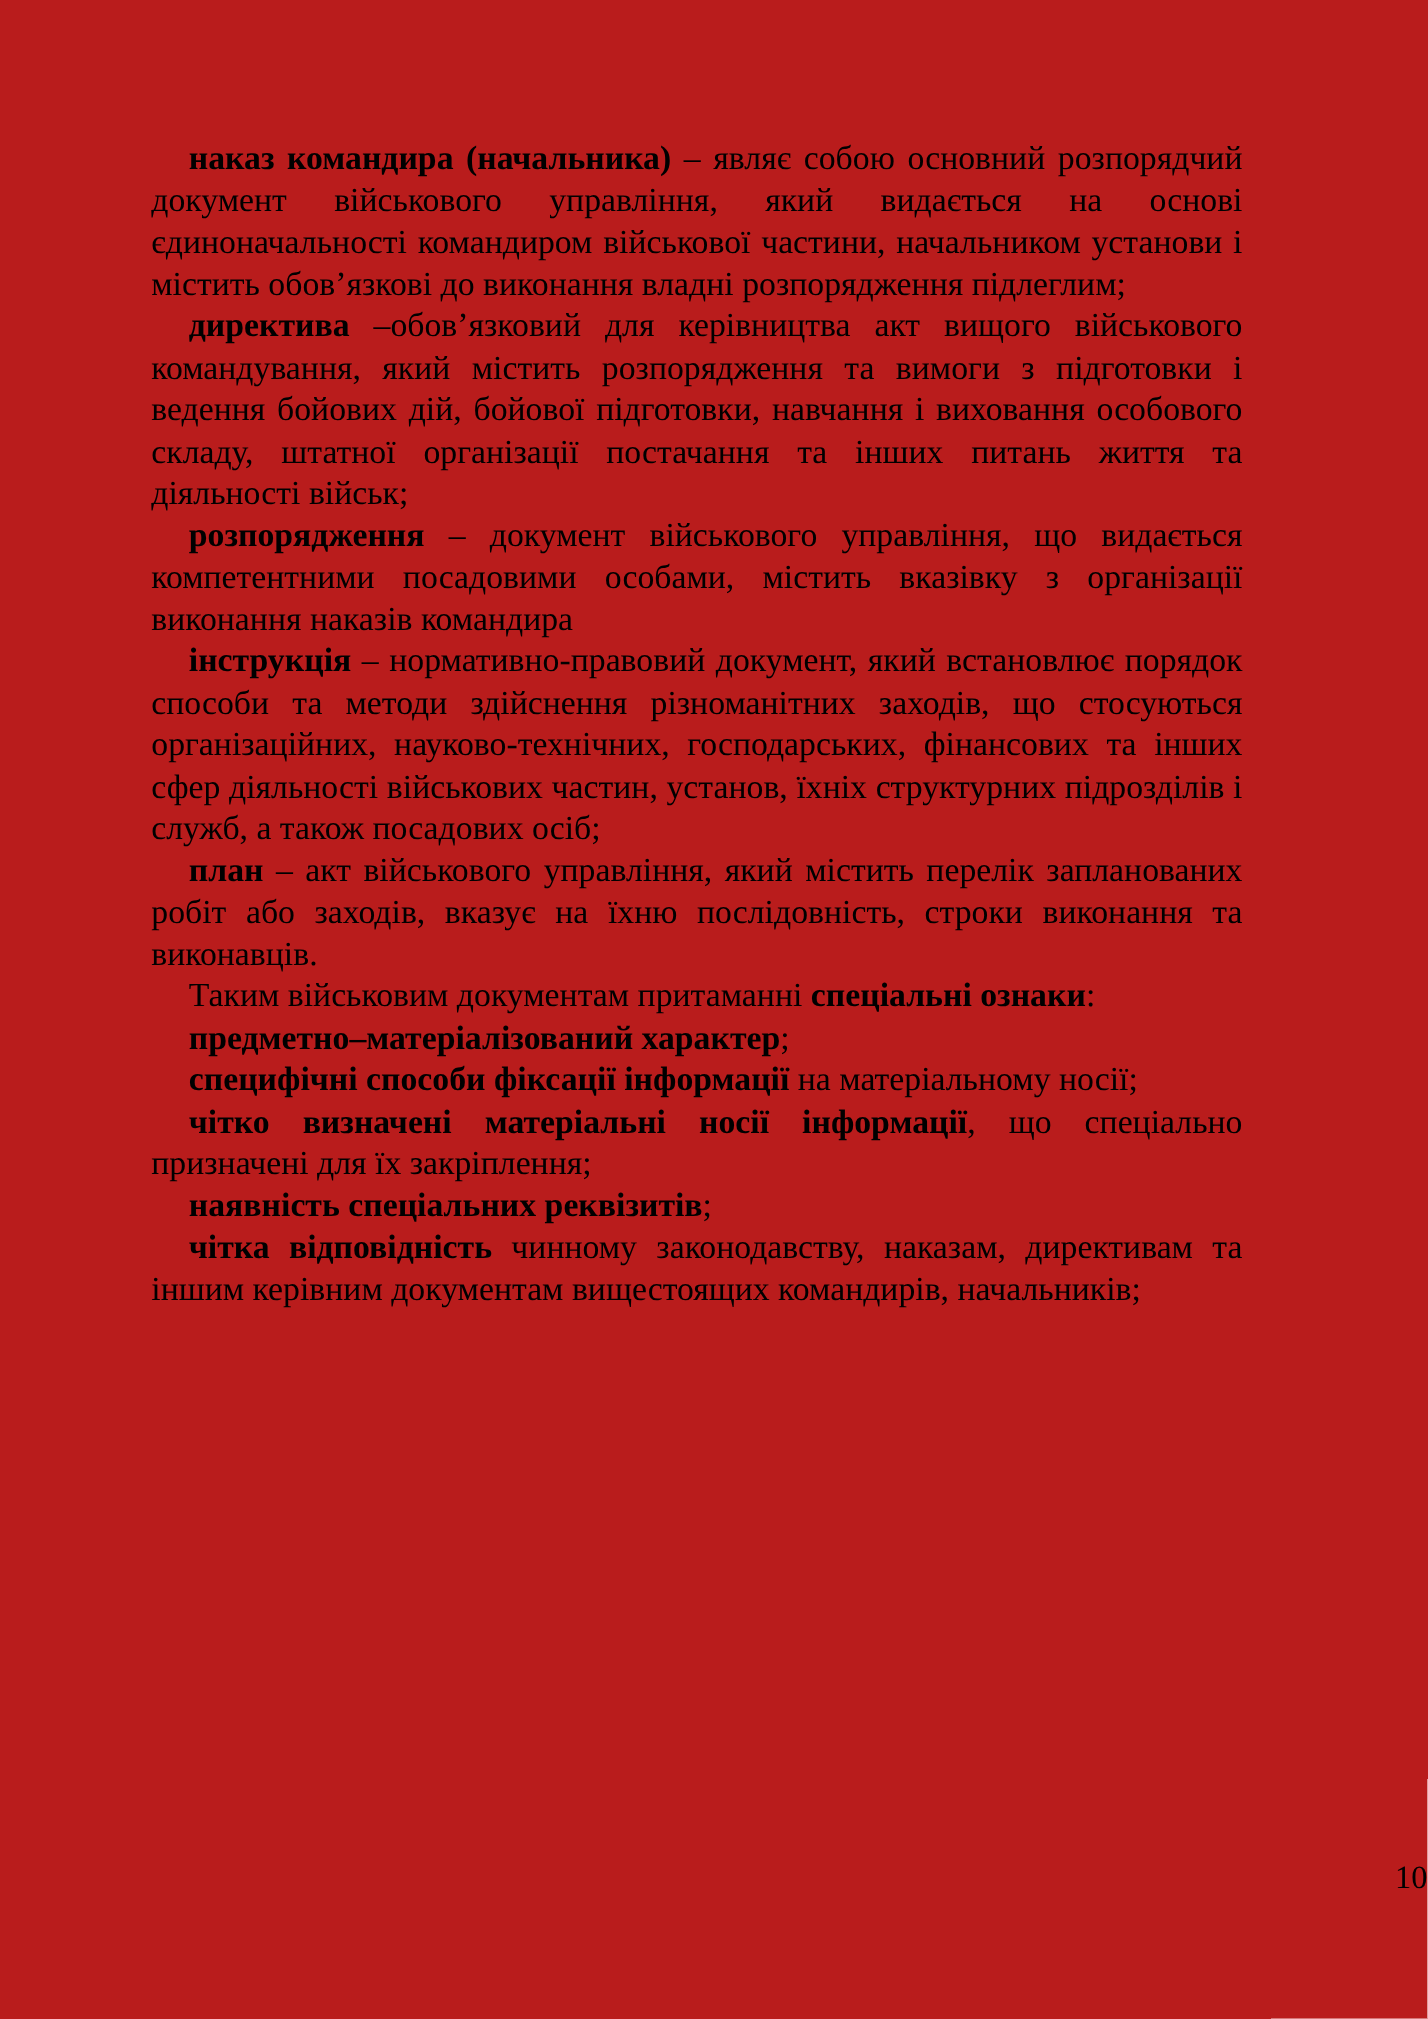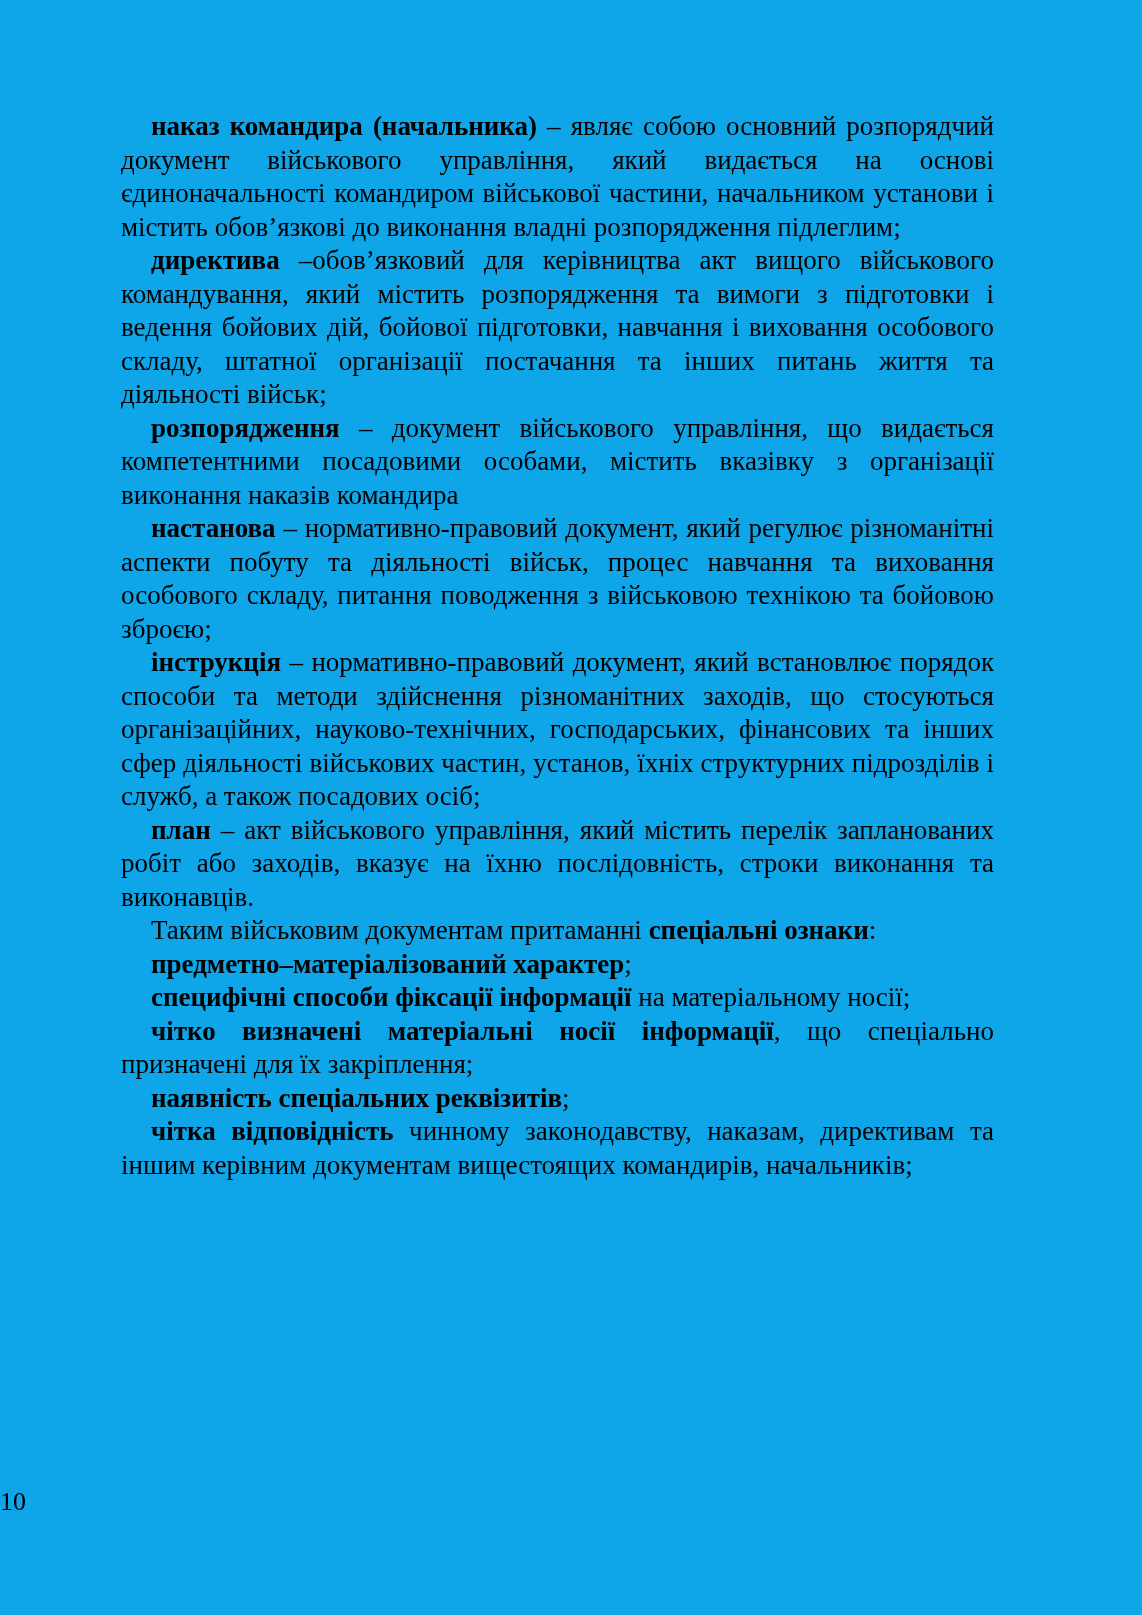--- a/index.html
+++ b/index.html
@@ -4,21 +4,21 @@
 <style>
   html, body {
     margin: 0;
     padding: 0;
     background: #ffffff;
   }
   .page {
     position: relative;
     width: 1142px;
     height: 1615px;
-    background: #0ea5e9;
+    background: #b91c1c;
     color: #000000;
     font-family: "Liberation Serif", serif;
     overflow: hidden;
   }
   .content {
     position: absolute;
     left: 121px;
     top: 110px;
     width: 873px;
     font-size: 27px;
@@ -31,34 +31,33 @@
     text-indent: 30px;
   }
   .para b {
     font-weight: bold;
   }
   .page-number {
     position: absolute;
     left: 0;
     right: 0;
     top: 1487px;
-    text-align: left;
+    text-align: right;
     font-size: 26px;
     line-height: 30px;
   }
 </style>
 </head>
 <body>
 
 <div class="page">
   <div class="content" id="content">
       <p class="para"><b>наказ командира (начальника)</b><span> – являє собою основний розпорядчий документ військового управління, який видається на основі єдиноначальності командиром військової частини, начальником установи і містить обов’язкові до виконання владні розпорядження підлеглим;</span></p>
       <p class="para"><b>директива</b><span> –обов’язковий для керівництва акт вищого військового командування, який містить розпорядження та вимоги з підготовки і ведення бойових дій, бойової підготовки, навчання і виховання особового складу, штатної організації постачання та інших питань життя та діяльності військ;</span></p>
       <p class="para"><b>розпорядження</b><span> – документ військового управління, що видається компетентними посадовими особами, містить вказівку з організації виконання наказів командира</span></p>
-      <p class="para"><b>настанова</b><span> – нормативно-правовий документ, який регулює різноманітні аспекти побуту та діяльності військ, процес навчання та виховання особового складу, питання поводження з військовою технікою та бойовою зброєю;</span></p>
       <p class="para"><b>інструкція</b><span> – нормативно-правовий документ, який встановлює порядок способи та методи здійснення різноманітних заходів, що стосуються організаційних, науково-технічних, господарських, фінансових та інших сфер діяльності військових частин, установ, їхніх структурних підрозділів і служб, а також посадових осіб;</span></p>
       <p class="para"><b>план</b><span> – акт військового управління, який містить перелік запланованих робіт або заходів, вказує на їхню послідовність, строки виконання та виконавців.</span></p>
       <p class="para"><span>Таким військовим документам притаманні </span><b>спеціальні ознаки</b><span>:</span></p>
       <p class="para"><b>предметно–матеріалізований характер</b><span>;</span></p>
       <p class="para"><b>специфічні способи фіксації інформації</b><span> на матеріальному носії;</span></p>
       <p class="para"><b>чітко визначені матеріальні носії інформації</b><span>, що спеціально призначені для їх закріплення;</span></p>
       <p class="para"><b>наявність спеціальних реквізитів</b><span>;</span></p>
       <p class="para"><b>чітка відповідність</b><span> чинному законодавству, наказам, директивам та іншим керівним документам вищестоящих командирів, начальників;</span></p>
     </div>
   <div class="page-number">10</div>

